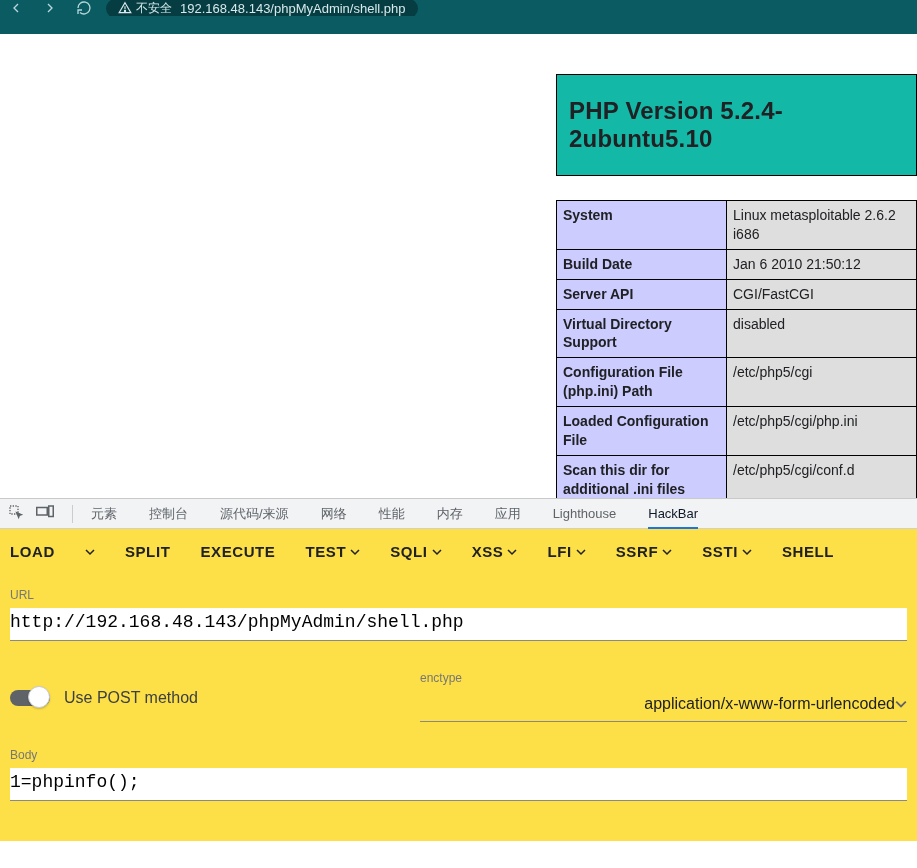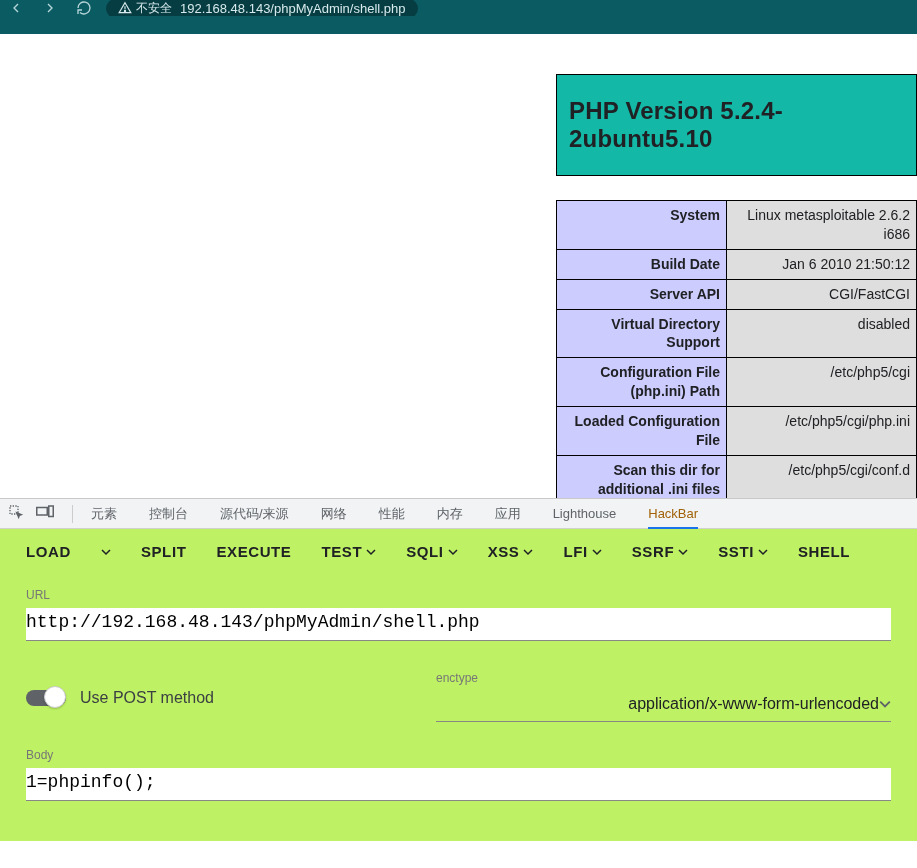--- a/index.html
+++ b/index.html
@@ -13,33 +13,33 @@
 .url-pill .warn { display: flex; align-items: center; gap: 4px; color: #d6e9eb; font-size: 12px; }
 .url-pill .url { color: #d6e9eb; font-size: 13px; }
 
 .gap-bar { background: #0b5b63; height: 18px; }
 
 
 .page { height: 464px; overflow: hidden; background: #fff; position: relative; }
 .php-panel { position: absolute; left: 556px; top: 40px; width: 361px; }
 .php-title { border: 1px solid #000; background: #14b8a6; padding: 22px 12px; font-weight: 700; font-size: 24px; letter-spacing: .2px; }
 .php-table { border-collapse: collapse; width: 100%; margin-top: 24px; font-size: 14px; }
-.php-table td, .php-table th { border: 1px solid #000; padding: 5px 6px; text-align: right; vertical-align: top; line-height: 1.35; }
+.php-table td, .php-table th { border: 1px solid #000; padding: 5px 6px; text-align: left; vertical-align: top; line-height: 1.35; }
 .php-table th { background: #ccccff; font-weight: 700; width: 170px; }
 .php-table td { background: #dedede; }
 
 
 .devtools { border-top: 1px solid #c9c9c9; background: #f1f3f4; }
 .dt-tabs { display: flex; align-items: center; height: 30px; padding: 0 8px; gap: 18px; font-size: 13px; color: #5f6368; border-bottom: 1px solid #d0d0d0; }
 .dt-tabs .left-icons { display: flex; gap: 12px; align-items: center; color: #5f6368; }
 .dt-tabs .tab { cursor: pointer; padding: 6px 0; }
-.dt-tabs .tab.active { color: #a16207; border-bottom: 2px solid #1a73e8; margin-bottom: -1px; }
-
-
-.hackbar { background: #bef264; padding: 14px 26px 40px; }
+.dt-tabs .tab.active { color: #0f172a; border-bottom: 2px solid #1a73e8; margin-bottom: -1px; }
+
+
+.hackbar { background: #fde047; padding: 14px 10px 40px; }
 .hb-actions { display: flex; align-items: center; gap: 30px; margin-bottom: 28px; font-size: 15px; font-weight: 600; letter-spacing: .6px; color: #202124; flex-wrap: nowrap; }
 .hb-actions .btn { cursor: pointer; display: flex; align-items: center; gap: 4px; }
 .hb-label { font-size: 12px; color: #777; margin-bottom: 6px; }
 .hb-url { width: 100%; border: none; border-bottom: 1px solid #888; padding: 4px 0 8px; font-family: Consolas, "Courier New", monospace; font-size: 18px; outline: none; }
 .hb-row { display: flex; align-items: flex-start; margin-top: 30px; gap: 20px; }
 .hb-left { flex: 0 0 390px; display: flex; align-items: center; gap: 14px; padding-top: 18px;}
 .toggle { width: 40px; height: 16px; border-radius: 10px; background: #5f6368; position: relative; }
 .toggle .knob { position: absolute; width: 22px; height: 22px; border-radius: 50%; background: #fff; border: 1px solid #ccc; top: -4px; left: 18px; box-shadow: 0 1px 2px rgba(0,0,0,.2);}
 .hb-post-label { font-size: 16px; color: #3c4043; }
 .hb-right { flex: 1; }

